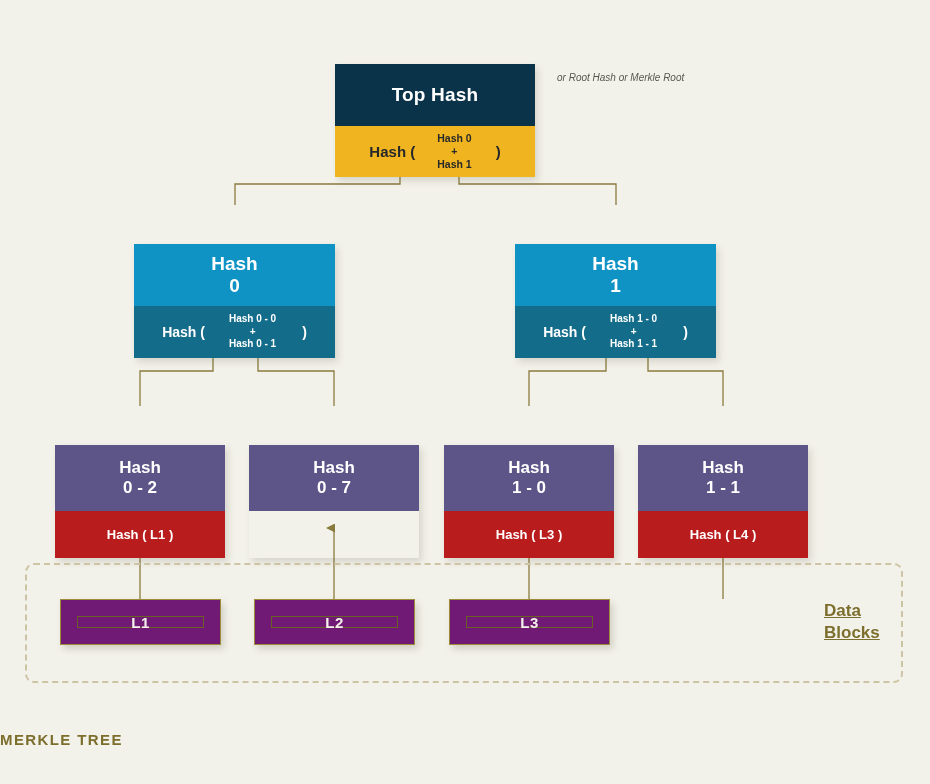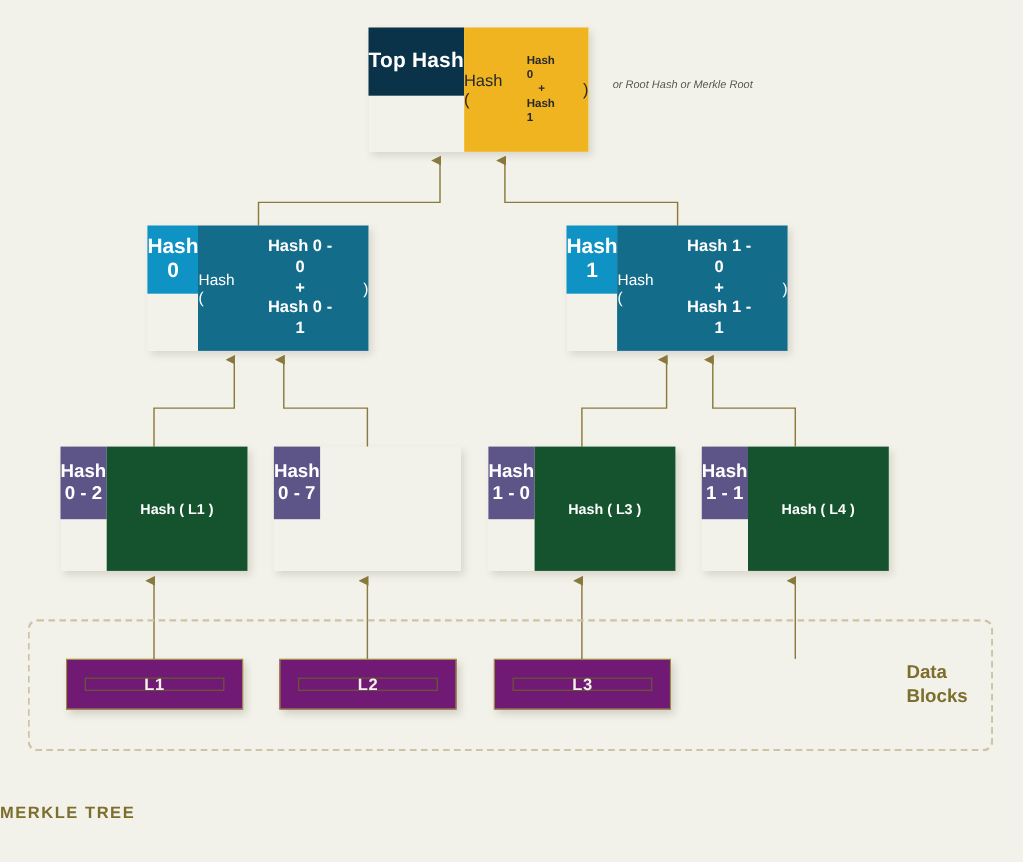--- a/index.html
+++ b/index.html
@@ -29,21 +29,22 @@
     height: 784px;
     pointer-events: none;
   }
 
   
   .node {
     position: absolute;
     box-sizing: border-box;
     box-shadow: 3px 4px 7px rgba(90,85,60,0.18);
     display: flex;
-    flex-direction: row;
+    flex-direction: column;
+    margin-top: 39px;
   }
   .node .head {
     flex: 0 0 auto;
     display: flex;
     align-items: center;
     justify-content: center;
     text-align: center;
     color: #ffffff;
     font-weight: bold;
     line-height: 1.18;
@@ -75,21 +76,21 @@
 
   
   .formula {
     display: flex;
     align-items: center;
     justify-content: center;
     gap: 2px;
   }
   .formula .paren-l,
   .formula .paren-r {
-    font-weight: normal;
+    font-weight: bold;
   }
   .formula .stack {
     display: flex;
     flex-direction: column;
     align-items: center;
     line-height: 1.25;
   }
   #top-hash .formula { font-size: 15px; }
   #top-hash .formula .stack { font-size: 10.5px; }
   #top-hash .formula .paren-l { margin-right: 20px; }
@@ -104,36 +105,36 @@
   #hash-1 { left: 515px; }
   .lvl2 .head {
     background: #0e93c4;
     height: 62px;
     font-size: 19px;
   }
   .lvl2 .foot {
     background: #146c8b;
   }
   .lvl2 .formula { font-size: 14px; }
-  .lvl2 .formula .stack { font-size: 15px; text-align: center; }
+  .lvl2 .formula .stack { font-size: 10px; text-align: center; }
   .lvl2 .formula .paren-l { margin-right: 22px; }
   .lvl2 .formula .paren-r { margin-left: 24px; }
 
   
   .lvl3 {
     width: 170px; height: 113px;
     top: 406px;
   }
   .lvl3 .head {
     background: #5d5488;
     height: 66px;
     font-size: 17px;
   }
   .lvl3 .foot {
-    background: #14532d;
+    background: #b91c1c;
     font-size: 13px;
   }
   #hash-0-0 { left: 55px; }
   #hash-0-1 { left: 249px; }
   #hash-1-0 { left: 444px; }
   #hash-1-1 { left: 638px; }
 
   
   #data-region {
     position: absolute;
@@ -171,20 +172,21 @@
   #block-l4 { left: 643px; }
 
   #data-blocks-label {
     position: absolute;
     left: 824px; top: 600px;
     width: 90px;
     color: #7c6e2c;
     font-weight: bold;
     font-size: 17px;
     line-height: 1.28;
+    text-decoration: underline;
   }
 
   
   #root-note {
     position: absolute;
     left: 557px; top: 72px;
     color: #55584f;
     font-size: 10px;
     font-style: italic;
     white-space: nowrap;

